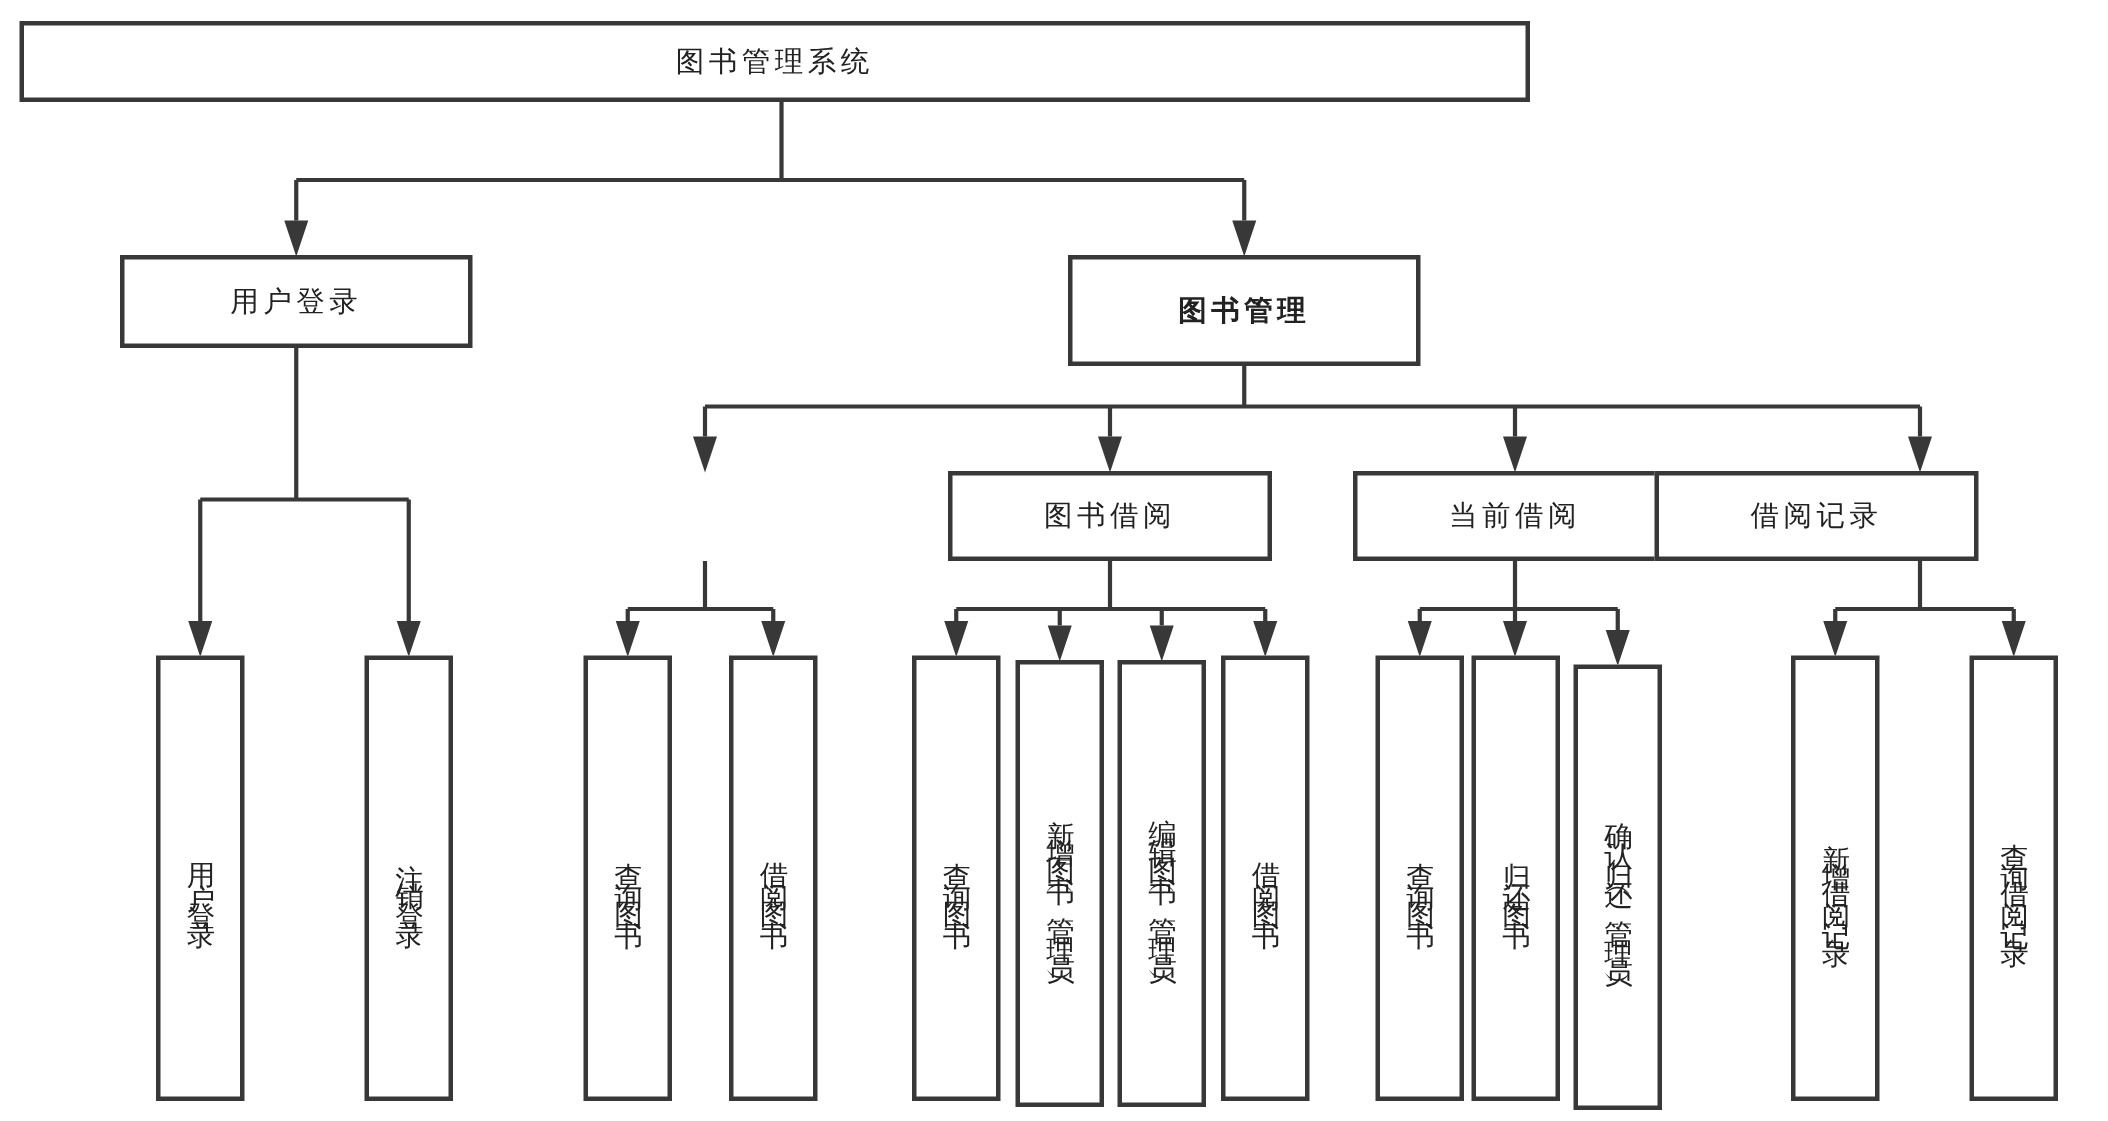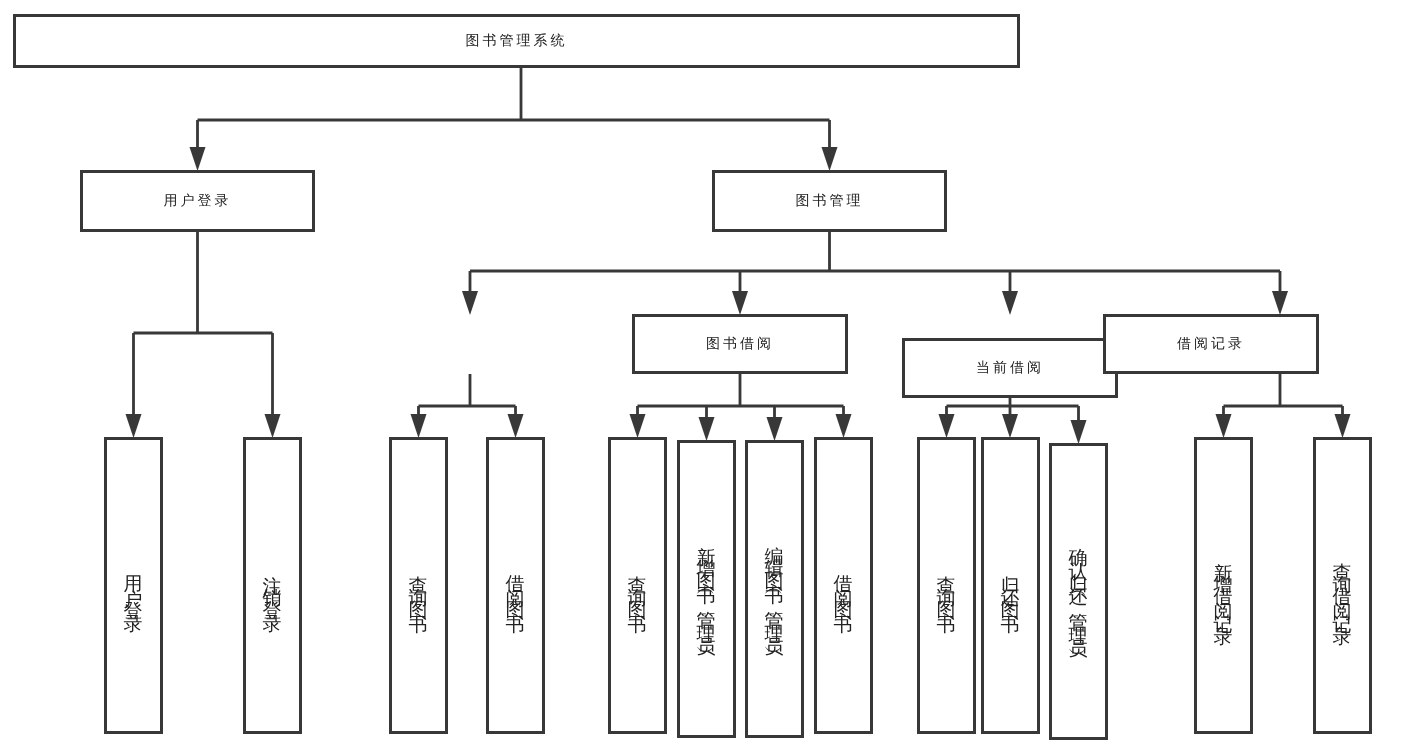--- a/index.html
+++ b/index.html
@@ -23,21 +23,21 @@
     position:absolute;
     box-sizing:border-box;
     border:3px solid var(--line);
     background:#ffffff;
     display:flex;
     align-items:center;
     justify-content:center;
     text-align:center;
   }
   .hlabel{
-    font-size:14px;
+    font-size:19px;
     letter-spacing:3px;
     white-space:nowrap;
   }
   .leaf .vlabel{
     writing-mode:vertical-rl;
     font-size:19px;
     letter-spacing:13px;
     line-height:1;
     white-space:nowrap;
   }
@@ -100,28 +100,28 @@
     </g>
   </svg>
 
   <div class="box" style="left:13px;top:14px;width:1007px;height:54px;">
     <span class="hlabel">图书管理系统</span>
   </div>
 
   <div class="box" style="left:80px;top:170px;width:235px;height:62px;">
     <span class="hlabel">用户登录</span>
   </div>
-  <div class="box" style="left:712px;top:170px;width:235px;height:62px;">
+  <div class="box" style="left:712px;top:170px;width:235px;height:74px;font-weight:bold;">
     <span class="hlabel">图书管理</span>
   </div>
 
   <div class="box" style="left:632px;top:314px;width:216px;height:60px;">
     <span class="hlabel">图书借阅</span>
   </div>
-  <div class="box" style="left:902px;top:314px;width:216px;height:60px;margin-top:24px;">
+  <div class="box" style="left:902px;top:314px;width:216px;height:60px;">
     <span class="hlabel">当前借阅</span>
   </div>
   <div class="box" style="left:1103px;top:314px;width:216px;height:60px;">
     <span class="hlabel">借阅记录</span>
   </div>
 
   <div class="box leaf" style="left:104px;top:437px;width:59px;height:297px;">
     <span class="vlabel">用户登录</span>
   </div>
   <div class="box leaf" style="left:243px;top:437px;width:59px;height:297px;">

